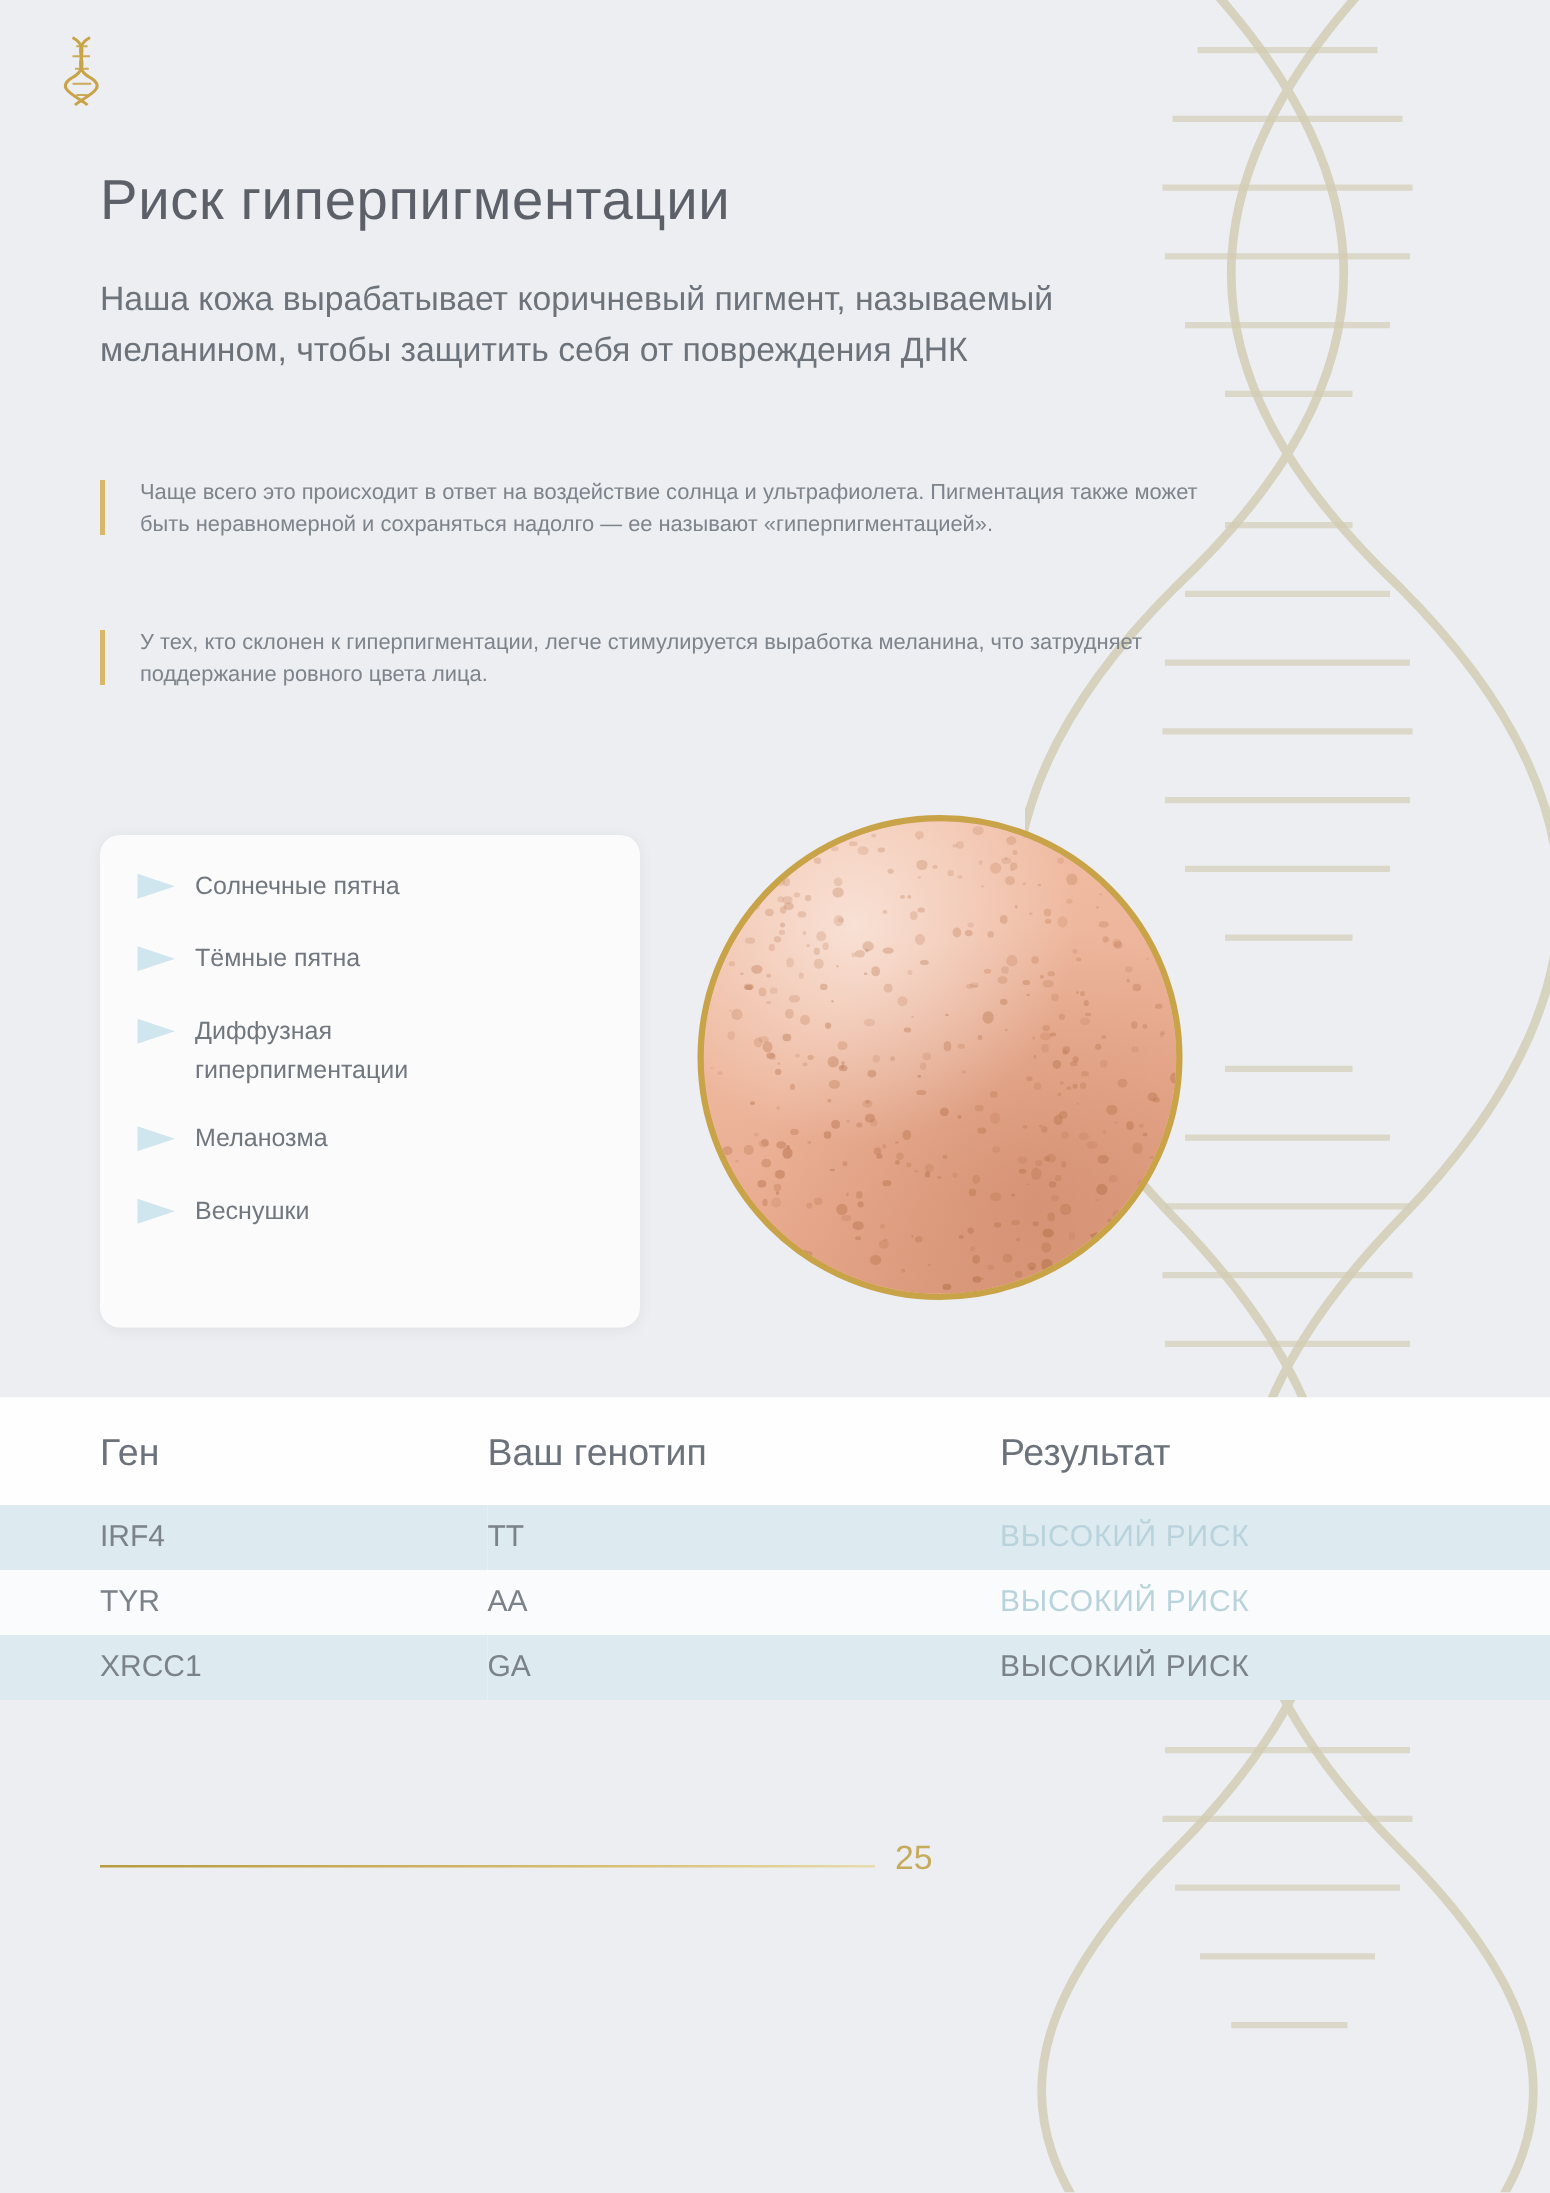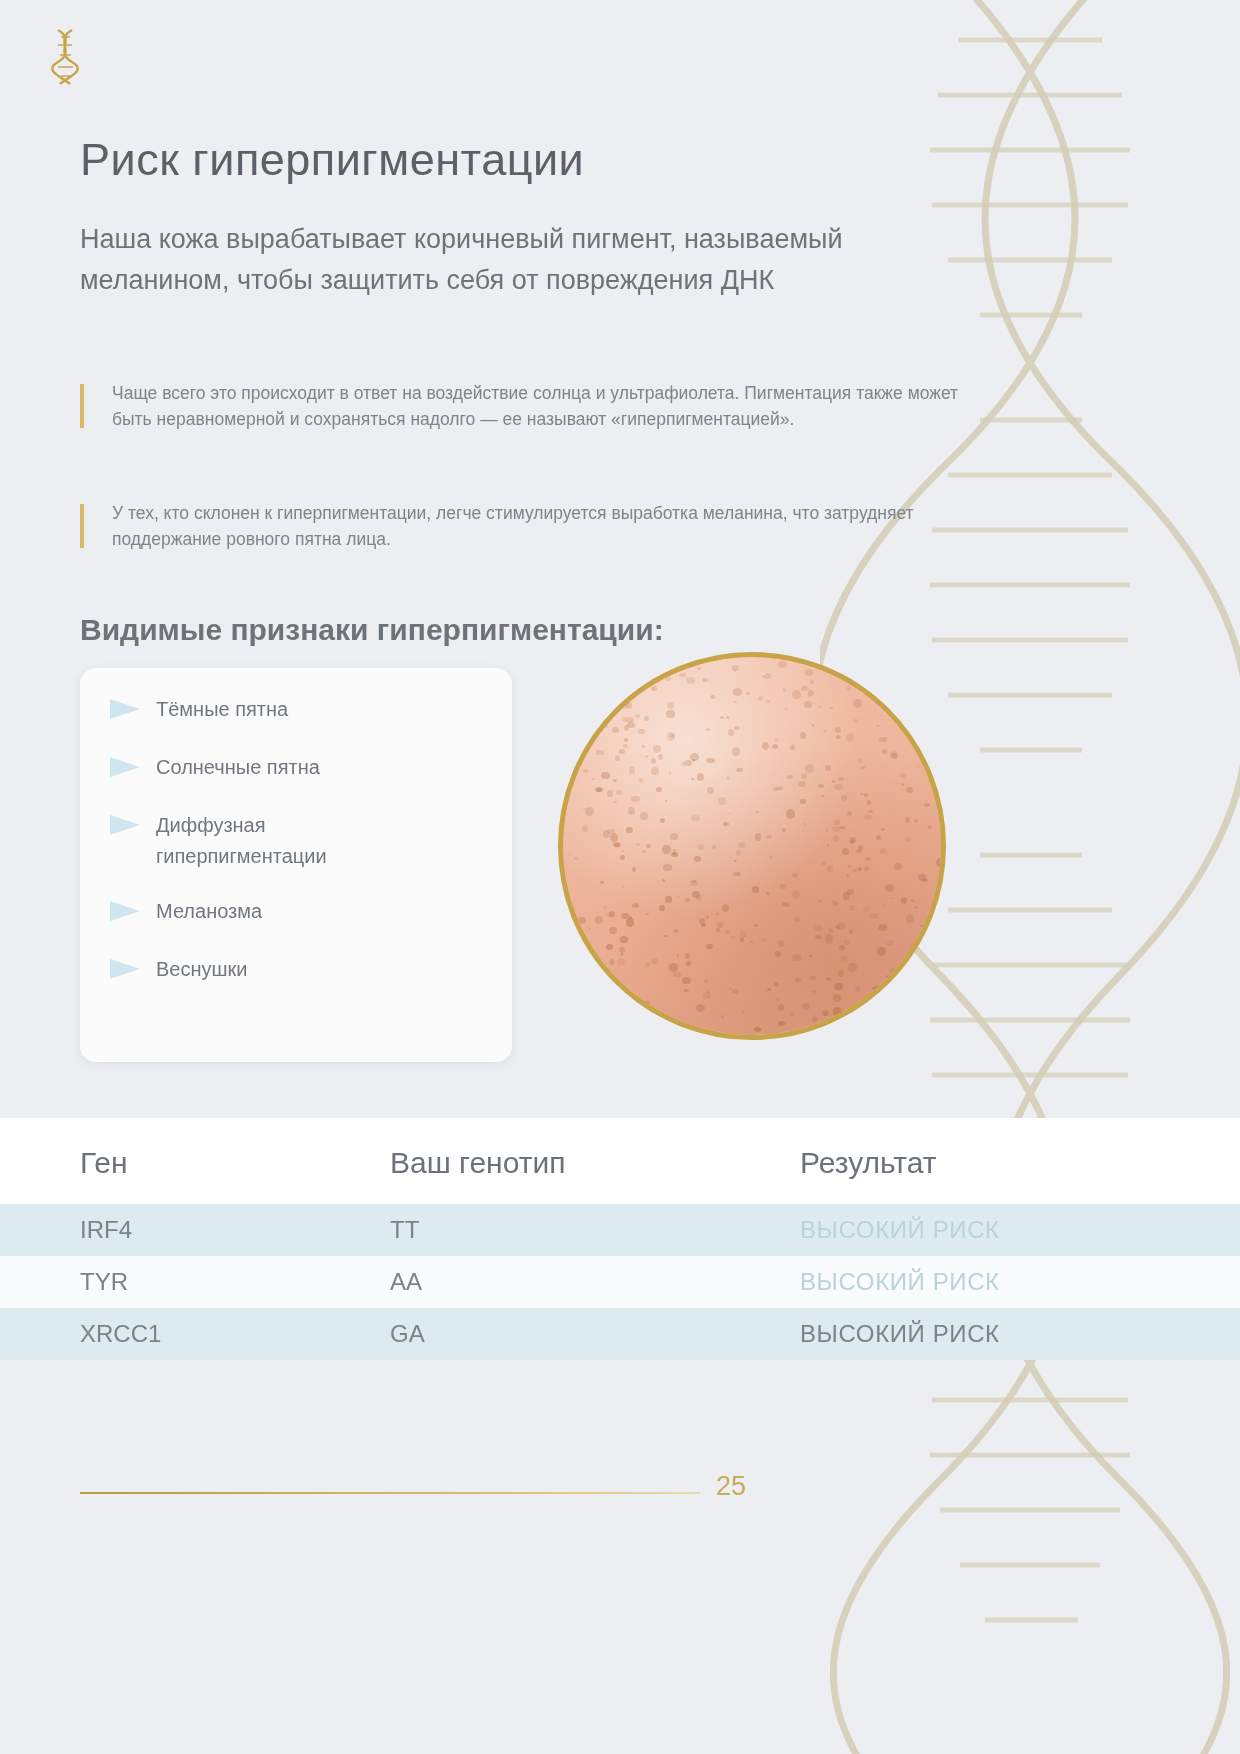--- a/index.html
+++ b/index.html
@@ -271,40 +271,39 @@
         <line x1="17" y1="50" x2="26" y2="50"></line>
       </g>
     </svg>
   </div>
 
   <h1 class="title">Риск гиперпигментации</h1>
   <p class="subtitle">Наша кожа вырабатывает коричневый пигмент, называемый меланином, чтобы защитить
 себя от повреждения ДНК</p>
 
   <p class="note note-1">Чаще всего это происходит в ответ на воздействие солнца и ультрафиолета. Пигментация также может быть неравномерной и сохраняться надолго — ее называют «гиперпигментацией».</p>
-  <p class="note note-2">У тех, кто склонен к гиперпигментации, легче стимулируется выработка меланина, что затрудняет поддержание ровного пятна лица.</p>
-
-  <h2 class="section-heading">Видимые признаки гиперпигментации:</h2>
+  <p class="note note-2">У тех, кто склонен к гиперпигментации, легче стимулируется выработка меланина, что затрудняет поддержание ровного цвета лица.</p>
+
 
   <div class="signs-card">
     <div class="sign-row">
       <span class="sign-arrow">
         <svg width="34" height="26" viewBox="0 0 34 26" xmlns="http://www.w3.org/2000/svg" aria-hidden="true">
             <polygon points="2,3 32,13 2,23" fill="#cfe6ef"></polygon>
           </svg>
       </span>
-      <span class="sign-label">Тёмные пятна</span>
+      <span class="sign-label">Солнечные пятна</span>
     </div>
     <div class="sign-row">
       <span class="sign-arrow">
         <svg width="34" height="26" viewBox="0 0 34 26" xmlns="http://www.w3.org/2000/svg" aria-hidden="true">
             <polygon points="2,3 32,13 2,23" fill="#cfe6ef"></polygon>
           </svg>
       </span>
-      <span class="sign-label">Солнечные пятна</span>
+      <span class="sign-label">Тёмные пятна</span>
     </div>
     <div class="sign-row">
       <span class="sign-arrow">
         <svg width="34" height="26" viewBox="0 0 34 26" xmlns="http://www.w3.org/2000/svg" aria-hidden="true">
             <polygon points="2,3 32,13 2,23" fill="#cfe6ef"></polygon>
           </svg>
       </span>
       <span class="sign-label">Диффузная
 гиперпигментации</span>
     </div>

